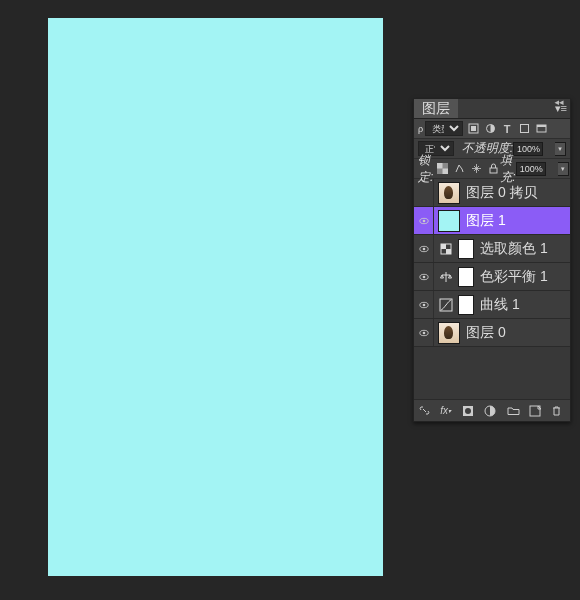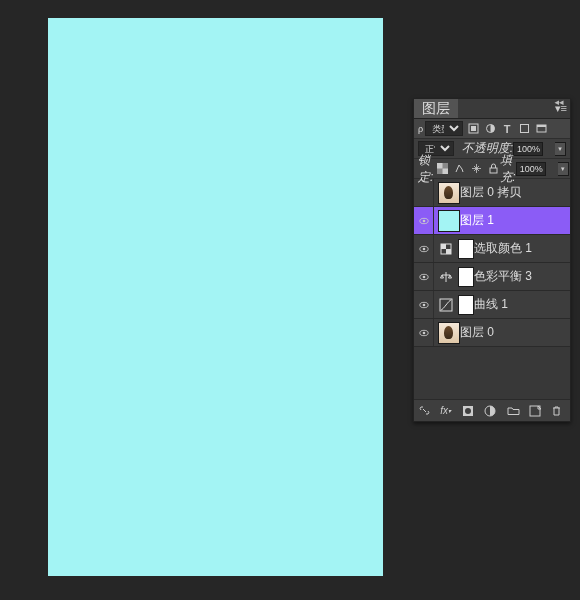--- a/index.html
+++ b/index.html
@@ -28,21 +28,21 @@
   .layer { display: flex; align-items: center; height: 28px; border-bottom: 1px solid #2a2a2a; padding-right: 4px; }
   .layer.selected { background: #8b5cf6; }
   .vis { width: 20px; height: 100%; display: flex; align-items: center; justify-content: center; border-right: 1px solid #2e2e2e; cursor: pointer; }
   .eye { width: 10px; height: 10px; }
   .thumb { width: 22px; height: 22px; margin-left: 4px; border: 1px solid #1a1a1a; background: #fff; flex: none; }
   .thumb.photo { background: linear-gradient(#f5e8d8,#e0c8a8); position: relative; }
   .thumb.photo::after { content:""; position:absolute; left:5px; top:3px; width:9px; height:13px; background: linear-gradient(#6b4a2a,#3a2a1a); border-radius: 50% 50% 40% 40%; }
   .thumb.fill { background: #a3f4f4; }
   .mask { width: 16px; height: 20px; margin-left: 4px; border: 1px solid #1a1a1a; background: #fff; flex: none; }
   .adjicon { width: 16px; height: 20px; margin-left: 4px; display:flex; align-items:center; justify-content:center; color:#ddd; flex:none; }
-  .lname { font-size: 12px; color: #ddd; white-space: nowrap; overflow: hidden; }
+  .lname { font-size: 14px; color: #ddd; margin-left: 6px; white-space: nowrap; overflow: hidden; }
   .layer.selected .lname { color: #fff; }
   .empty { height: 52px; background: #383838; }
   .footer { display:flex; align-items:center; gap:7px; height:22px; background:#3e3e3e; border-top:1px solid #2a2a2a; padding:0 4px; }
   .fbtn { width:16px; height:16px; display:flex; align-items:center; justify-content:flex-start; color:#ccc; cursor:pointer; }
   svg { display:block; }
 </style>
 </head>
 <body>
 
 <div class="workspace">
@@ -176,21 +176,21 @@
               <ellipse cx="6" cy="6" rx="5" ry="3.2" fill="none" stroke="#ccc"></ellipse>
               <circle cx="6" cy="6" r="1.6" fill="#ccc"></circle>
             </svg>
           </div>
           <div class="adjicon">
             <svg width="14" height="14">
               <path d="M7 2 v10 M3 5 h8 M3 5 l-1.5 3 h3 Z M11 5 l-1.5 3 h3 Z" stroke="#ddd" fill="none"></path>
             </svg>
           </div>
           <div class="mask"></div>
-          <div class="lname">色彩平衡 3</div>
+          <div class="lname">色彩平衡 1</div>
         </div>
         <div class="layer">
           <div class="vis">
             <svg class="eye" viewBox="0 0 12 12">
               <ellipse cx="6" cy="6" rx="5" ry="3.2" fill="none" stroke="#ccc"></ellipse>
               <circle cx="6" cy="6" r="1.6" fill="#ccc"></circle>
             </svg>
           </div>
           <div class="adjicon">
             <svg width="14" height="14">

